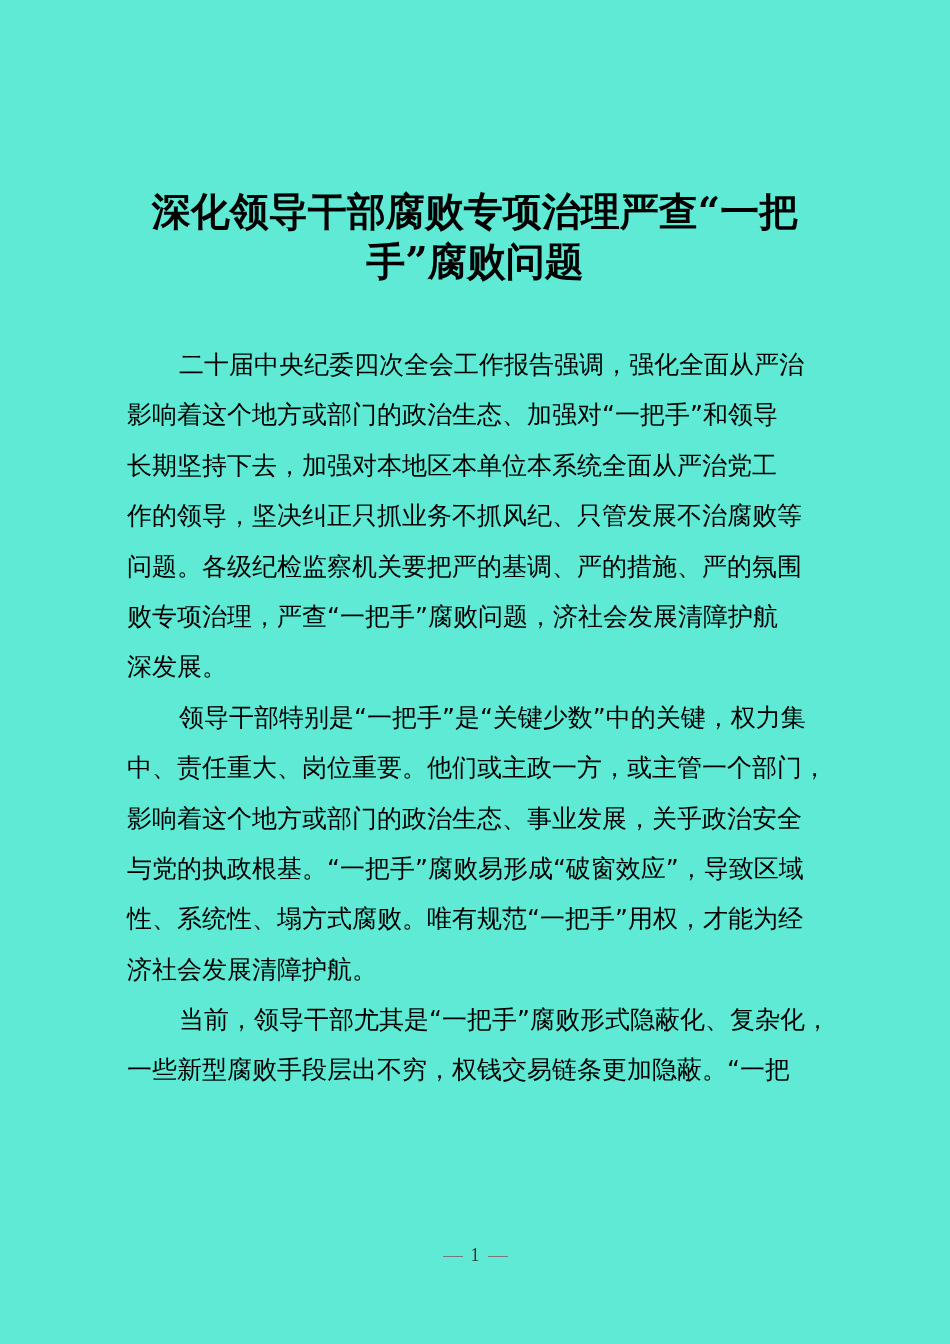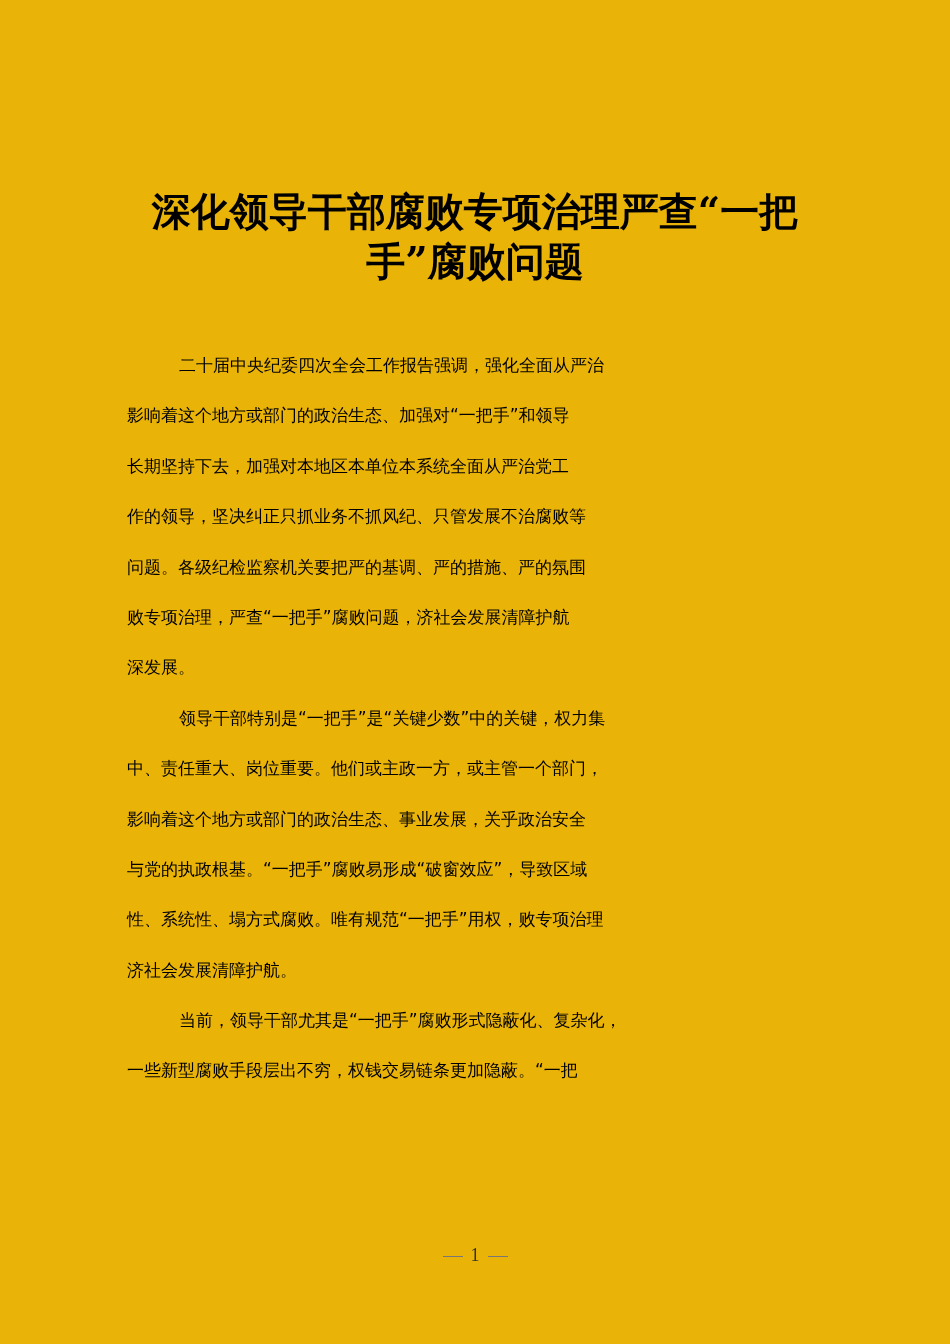--- a/index.html
+++ b/index.html
@@ -12,21 +12,21 @@
       height: 1344px;
       position: relative;
       overflow: hidden;
       color: #000000;
     }
     .page {
       position: absolute;
       left: 0; top: 0;
       width: 950px;
       height: 1344px;
-      background: #eab308;
+      background: #5eead4;
     }
     .title {
       position: absolute;
       left: 120px;
       width: 710px;
       top: 186px;
       text-align: center;
       font-family: "DejaVu Serif", "Liberation Serif", serif;
       font-weight: bold;
       font-size: 39px;
@@ -36,21 +36,21 @@
     .title .tline {
       display: block;
       white-space: nowrap;
     }
     .body {
       position: absolute;
       left: 127px;
       top: 340px;
       width: 740px;
       font-family: "DejaVu Sans", "Liberation Sans", sans-serif;
-      font-size: 17px;
+      font-size: 25px;
       line-height: 50.4px;
     }
     .line {
       display: block;
       white-space: nowrap;
       height: 50.4px;
     }
     .line.indent {
       padding-left: 52px;
     }
@@ -92,21 +92,21 @@
       <span class="line">作的领导，坚决纠正只抓业务不抓风纪、只管发展不治腐败等</span>
       <span class="line">问题。各级纪检监察机关要把严的基调、严的措施、严的氛围</span>
       <span class="line">败专项治理，严查“一把手”腐败问题，济社会发展清障护航</span>
       <span class="line">深发展。</span>
     </div>
     <div>
       <span class="line indent">领导干部特别是“一把手”是“关键少数”中的关键，权力集</span>
       <span class="line">中、责任重大、岗位重要。他们或主政一方，或主管一个部门，</span>
       <span class="line">影响着这个地方或部门的政治生态、事业发展，关乎政治安全</span>
       <span class="line">与党的执政根基。“一把手”腐败易形成“破窗效应”，导致区域</span>
-      <span class="line">性、系统性、塌方式腐败。唯有规范“一把手”用权，败专项治理</span>
+      <span class="line">性、系统性、塌方式腐败。唯有规范“一把手”用权，才能为经</span>
       <span class="line">济社会发展清障护航。</span>
     </div>
     <div>
       <span class="line indent">当前，领导干部尤其是“一把手”腐败形式隐蔽化、复杂化，</span>
       <span class="line">一些新型腐败手段层出不穷，权钱交易链条更加隐蔽。“一把</span>
     </div>
   </div>
 
   <div class="footer">
     <span class="dash"></span><span>1</span><span class="dash"></span>

